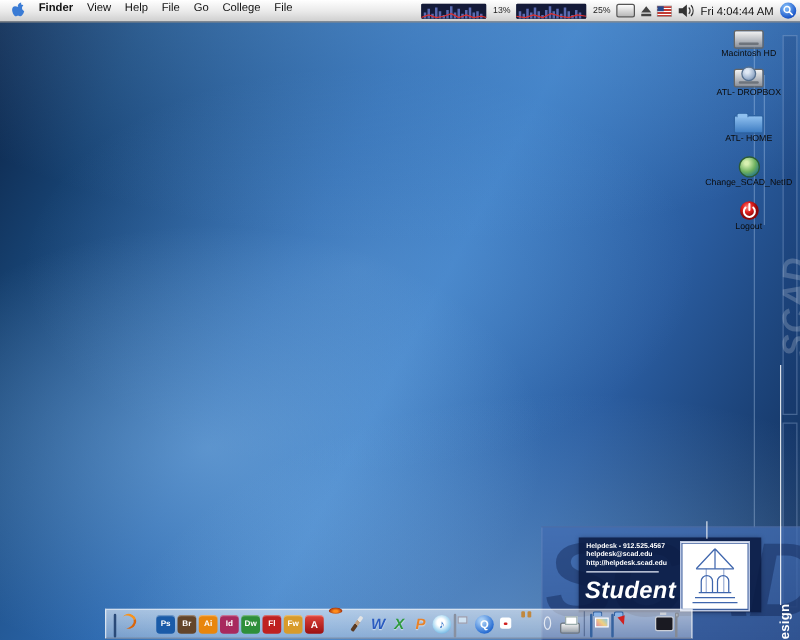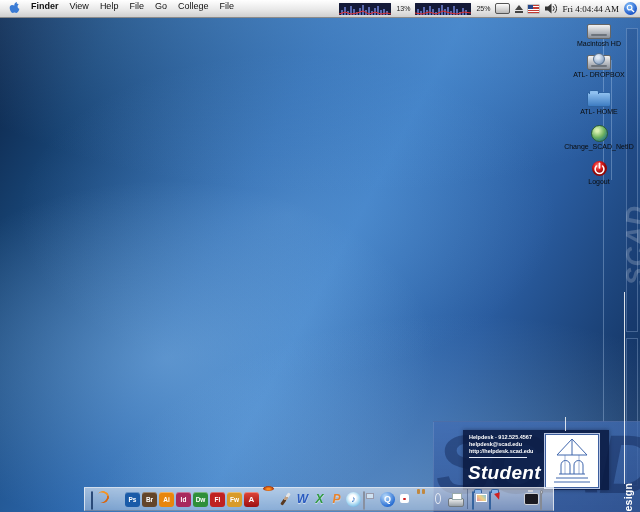--- a/index.html
+++ b/index.html
@@ -26,21 +26,21 @@
   #menubar .menu{cursor:default;}
   #menubar .right{position:absolute;right:3px;top:0;height:17px;display:flex;align-items:center;gap:5px;}
   .meter{display:block;background:#141a38;border-radius:1px;}
   .pct{font-size:7px;color:#222;}
   .mb-display{width:13px;height:9px;border:1px solid #555;border-radius:2px;background:linear-gradient(#fdfdfd,#b8b8b8);}
   .mb-eject{display:flex;flex-direction:column;align-items:center;gap:1px;}
   .mb-eject .tri{width:0;height:0;border-left:4px solid transparent;border-right:4px solid transparent;border-bottom:5px solid #444;}
   .mb-eject .bar{width:8px;height:2px;background:#444;}
   .mb-flag{width:11px;height:8px;background:repeating-linear-gradient(#c23b34 0 1.2px,#fff 1.2px 2.4px);position:relative;box-shadow:0 0 0 .5px #999;}
   .mb-flag::after{content:"";position:absolute;left:0;top:0;width:5px;height:4px;background:#24488c;}
-  .clock{font-size:9px;color:#111;white-space:nowrap;font-family:Liberation Serif, serif;}
+  .clock{font-size:9px;color:#111;white-space:nowrap;}
   .spotlight{width:13px;height:13px;border-radius:50%;background:radial-gradient(circle at 38% 30%,#73aef2 15%,#1c57c9 70%,#123f9a);display:flex;align-items:center;justify-content:center;}
 
   
   #dicons{position:absolute;top:18px;right:2px;width:78px;z-index:20;}
   .dicon{position:absolute;left:0;width:78px;text-align:center;cursor:default;}
   .dicon .ic{height:18px;display:flex;align-items:flex-end;justify-content:center;}
   .dicon .lbl{display:block;font-size:7px;line-height:8px;color:#0b0b0b;margin-top:1px;}
   .hd-drive{width:22px;height:13px;background:linear-gradient(#f2f2f2,#a8adb5 70%,#8b9098);border:1px solid #666;border-radius:2px;position:relative;}
   .hd-drive::after{content:"";position:absolute;left:3px;bottom:2px;width:16px;height:2px;background:#6e747c;border-radius:1px;}
   .net-globe{position:absolute;left:50%;top:1px;transform:translateX(-50%);width:10px;height:10px;border-radius:50%;

